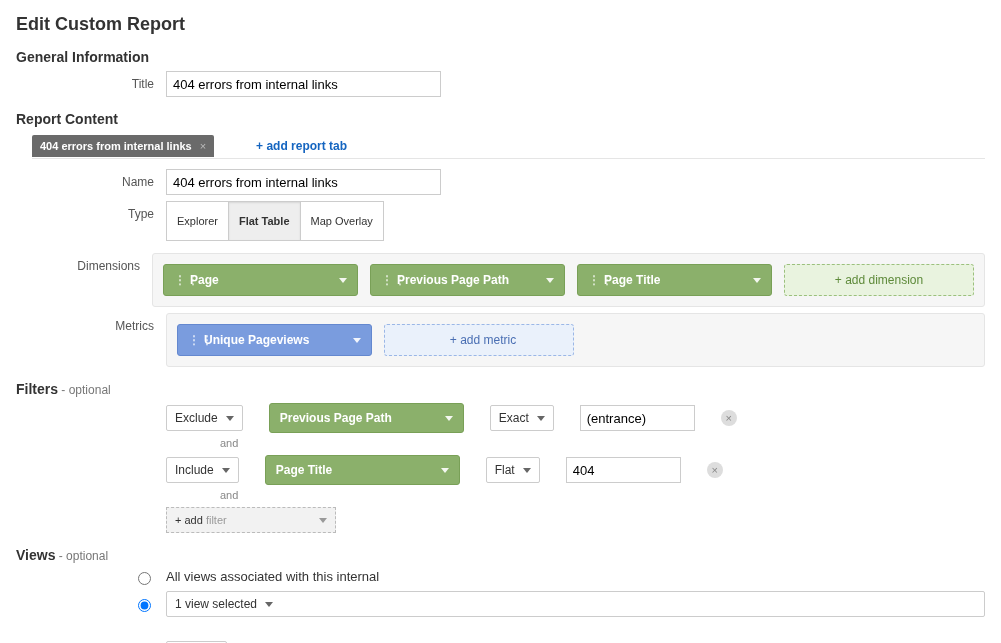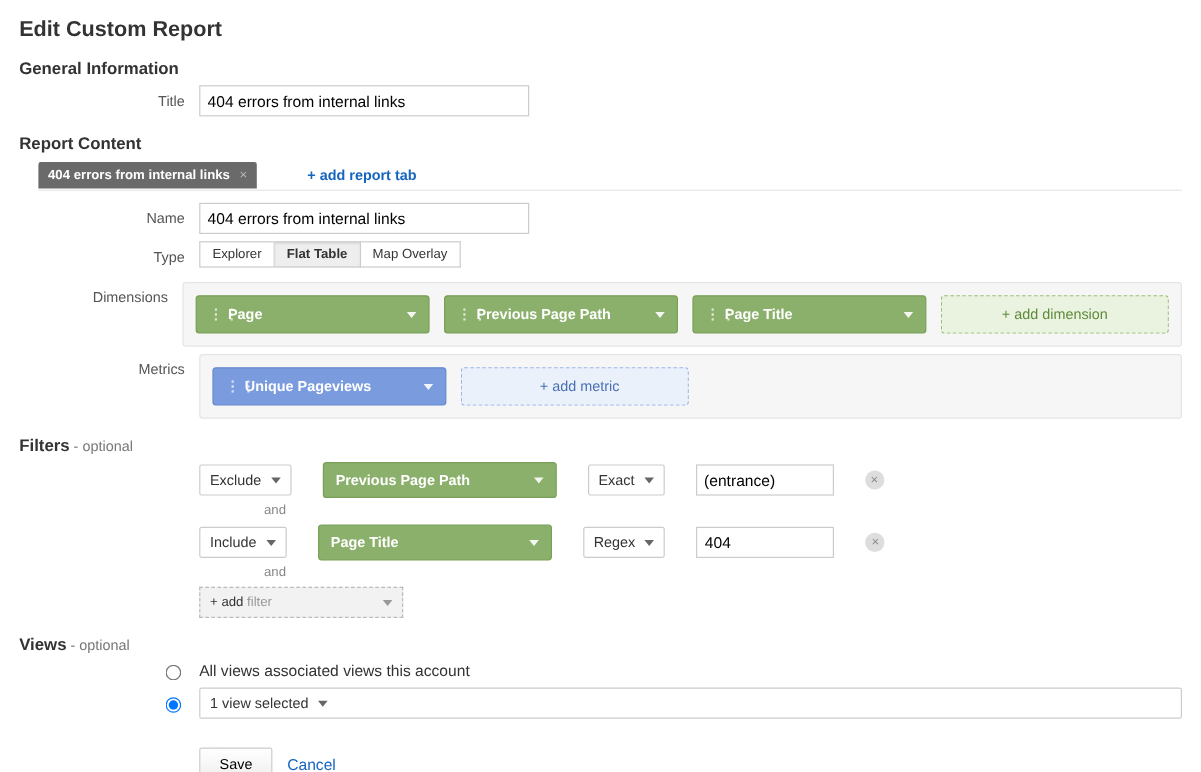--- a/index.html
+++ b/index.html
@@ -25,21 +25,21 @@
   .name-input { width:275px; }
   .tabbar { display:flex; align-items:center; gap:18px; border-bottom:1px solid #e5e5e5; height:26px; }
   .tab {
     background:#6a6a6a; color:#fff; font-size:11px; font-weight:700;
     padding:0 8px; height:22px; display:flex; align-items:center; border-radius:2px 2px 0 0;
   }
   .tab .x { margin-left:8px; color:#bbb; cursor:pointer; font-weight:400; }
   .addtab { color:#1565c0; font-size:12px; font-weight:700; cursor:pointer;margin-left:24px; }
   .btngroup { display:flex; }
   .toggle {
-    border:1px solid #ccc; background:#fff; font-size:11px; height:22px;
+    border:1px solid #ccc; background:#fff; font-size:11px; height:40px;
     padding:0 10px; display:flex; align-items:center; cursor:pointer;
   }
   .toggle + .toggle { border-left:none; }
   .toggle.sel { background:#eee; font-weight:700; box-shadow:inset 0 1px 2px rgba(0,0,0,.1); }
   .panel {
     background:#f6f6f6; border:1px solid #e5e5e5; border-radius:3px;
     padding:10px; display:flex; align-items:center; gap:12px;
   }
   .pill {
     height:32px; border-radius:3px; display:flex; align-items:center;
@@ -195,21 +195,21 @@
       <div class="filterrow">
         <div class="selbtn">
           <span>Include</span>
             <span class="caret"></span>
         </div>
         <div class="filter-pill">
           <span>Page Title</span>
             <span class="caret"></span>
         </div>
         <div class="selbtn">
-          <span>Regex</span>
+          <span>Flat</span>
             <span class="caret"></span>
         </div>
         <input type="text" class="filter-input" value="404" style="">
         <div class="delete-circle">×</div>
       </div>
       <div class="and">and</div>
 
       <div class="addfilter">
         <span><span class="plus">+ add</span><span class="word"> filter</span></span>
         <span class="caret"></span>
@@ -223,21 +223,21 @@
   <h2>
     <span>Views</span><span class="optional"> - optional</span>
   </h2>
   <div class="row">
     <div class="label-col" style="padding-top:0;">
         <div style="display:flex;justify-content:flex-end;">
           <input type="radio" name="vw" style="">
         </div>
       </div>
     <div class="field-col" style="padding-top:0;">
-      <span>All views associated views this account</span>
+      <span>All views associated with this internal</span>
     </div>
   </div>
   <div class="row" style="margin-top:6px;">
     <div class="label-col" style="padding-top:5px;">
         <div style="display:flex;justify-content:flex-end;">
           <input type="radio" name="vw" checked="" style="">
         </div>
       </div>
     <div class="field-col">
       <div class="selbtn">

